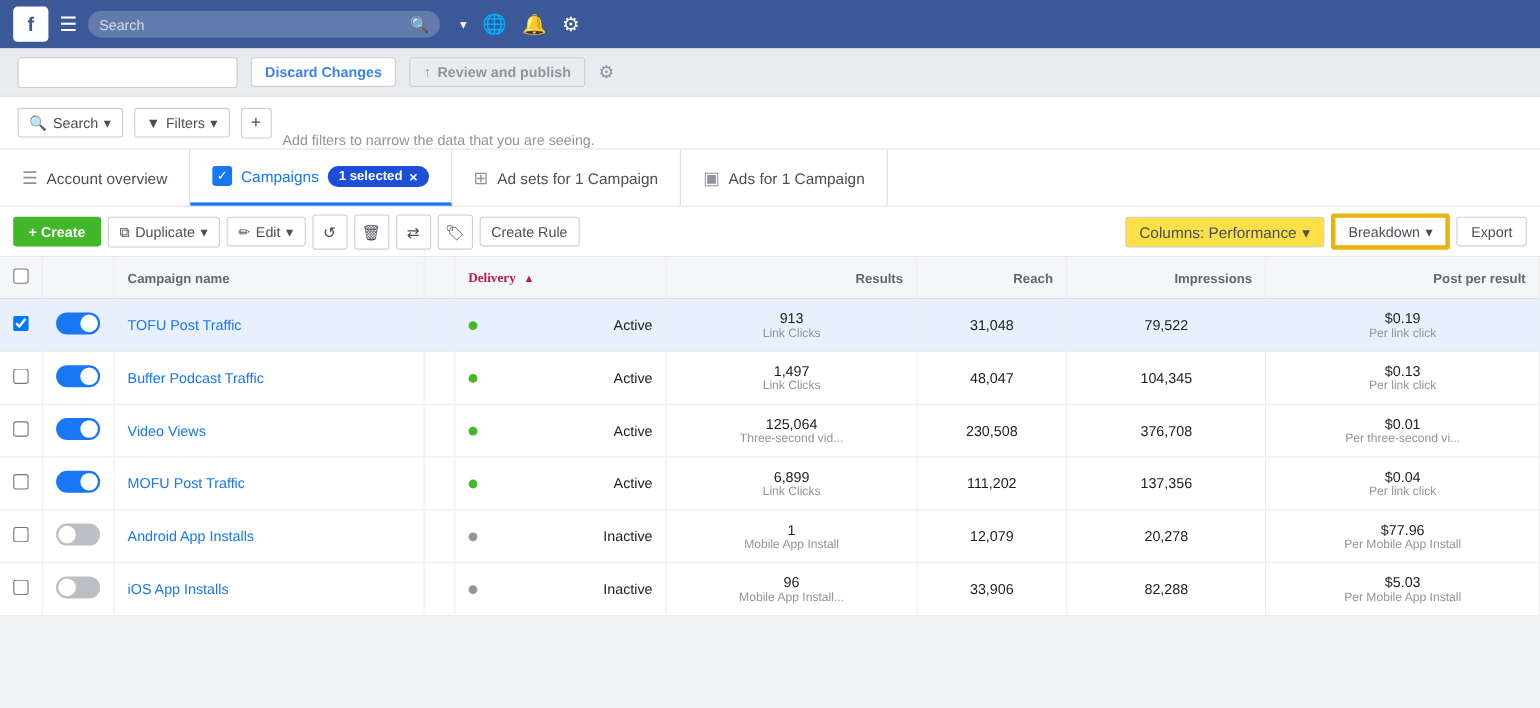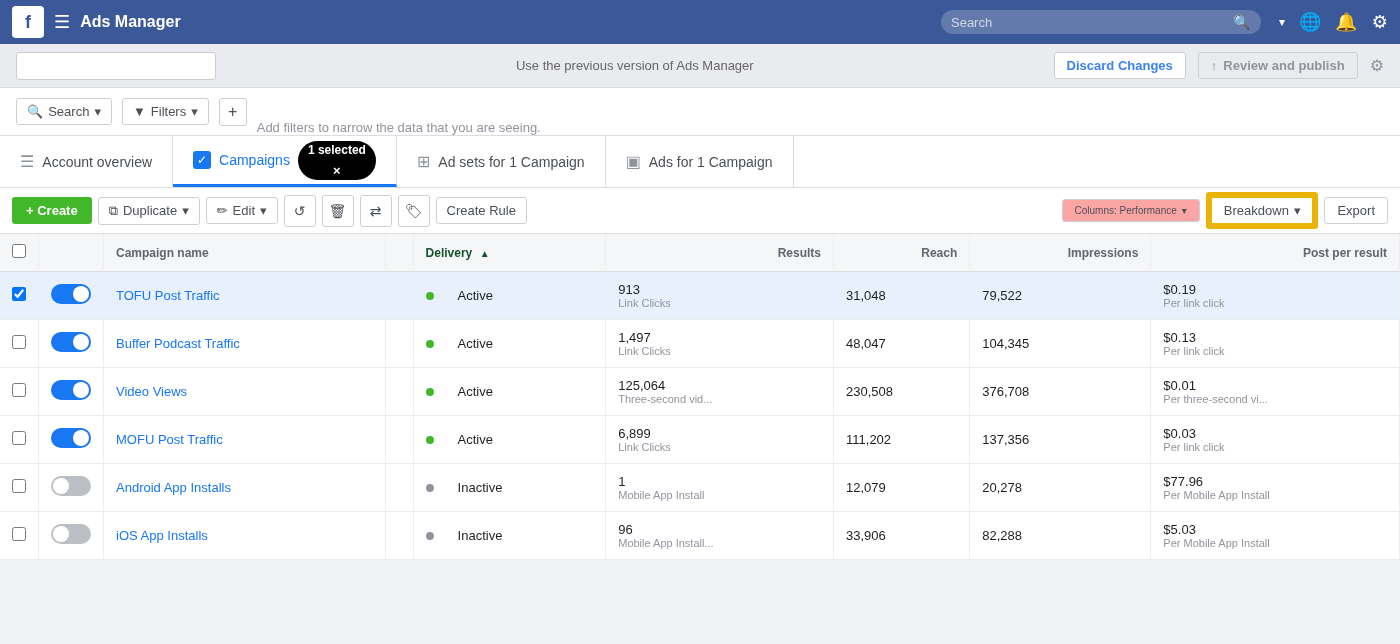--- a/index.html
+++ b/index.html
@@ -131,27 +131,27 @@
       border-right: 1px solid #ddd;
       cursor: pointer;
       font-size: 14px;
       color: #4b4f56;
       white-space: nowrap;
     }
     .tab.active { border-bottom: 3px solid #1877f2; color: #1877f2; }
     .tab-icon { font-size: 16px; color: #90949c; }
     .tab-label { font-weight: 500; }
     .selected-badge {
-      background: #000000;
+      background: #1d4ed8;
       color: white;
       border-radius: 20px;
       padding: 2px 10px;
       font-size: 12px;
       font-weight: 600;
-      display: flex; align-items: center; gap: 6px; flex-direction: column;
+      display: flex; align-items: center; gap: 6px;
     }
     .selected-badge-x { cursor: pointer; font-size: 13px; }
     .tab-check { color: white; background: #1877f2; border-radius: 3px; width: 18px; height: 18px; display: flex; align-items: center; justify-content: center; font-size: 12px; }
 
     
     .toolbar {
       background: white;
       border-bottom: 1px solid #ddd;
       height: 46px;
       display: flex; align-items: center;
@@ -186,29 +186,29 @@
       background: white;
       cursor: pointer;
       display: flex; align-items: center; justify-content: center;
       color: #4b4f56;
       font-size: 14px;
     }
     .columns-btn {
       border: 1px solid #ccd0d5;
       border-radius: 3px;
       padding: 5px 12px;
-      font-size: 10px;
-      background: #fca5a5;
+      font-size: 14px;
+      background: #fde047;
       cursor: pointer;
       display: flex; align-items: center; gap: 5px;
       color: #4b4f56;
       margin-left: auto;
     }
     .breakdown-btn {
-      border: 6px solid #eab308;
+      border: 4px solid #eab308;
       border-radius: 3px;
       padding: 5px 12px;
       font-size: 13px;
       background: white;
       cursor: pointer;
       display: flex; align-items: center; gap: 5px;
       color: #4b4f56;
     }
     .export-btn {
       border: 1px solid #ccd0d5;
@@ -236,21 +236,21 @@
     thead th {
       padding: 10px 12px;
       font-size: 12px;
       font-weight: 600;
       color: #606770;
       text-align: left;
       border-right: 1px solid #eee;
       white-space: nowrap;
     }
     thead th.right { text-align: right; }
-    thead th.delivery-col { color: #14532d; }
+    thead th.delivery-col { color: #be185d; font-family: Liberation Serif, serif; }
     .sort-arrow { margin-left: 4px; font-size: 10px; }
 
     tbody tr {
       border-bottom: 1px solid #e9ebee;
     }
     tbody tr.selected-row { background: #e8f0fe; }
 
     tbody td {
       padding: 10px 12px;
       font-size: 13px;
@@ -277,60 +277,58 @@
       position: absolute;
       width: 16px; height: 16px;
       background: white;
       border-radius: 50%;
       top: 2px;
       transition: left 0.2s;
     }
     .toggle.on::after { left: 22px; }
     .toggle.off::after { left: 2px; }
 
-    .delivery-cell { display: flex; align-items: center; gap: 24px; }
+    .delivery-cell { display: flex; align-items: center; gap: 24px; justify-content: space-between; }
     .status-dot { width: 8px; height: 8px; border-radius: 50%; flex-shrink: 0; }
     .status-dot.active { background: #42b72a; }
     .status-dot.inactive { background: #90949c; }
 
-    .num-cell { text-align: left; }
+    .num-cell { text-align: center; }
     .num-main { font-size: 13px; color: #1c1e21; }
     .num-sub { font-size: 11px; color: #90949c; }
 
     input[type="checkbox"] { width: 14px; height: 14px; cursor: pointer; }
 
     
     ::-webkit-scrollbar { height: 6px; }
     ::-webkit-scrollbar-track { background: #f1f1f1; }
     ::-webkit-scrollbar-thumb { background: #ccc; border-radius: 3px; }
   </style>
 </head>
 <body>
 
 <nav class="top-nav">
   <div class="fb-logo">
     <span>f</span>
   </div>
   <span class="hamburger-icon">☰</span>
-  <span class="nav-title">Ads Manager</span>
   <div class="nav-search">
     <input type="text" placeholder="Search" style="">
     <span class="search-btn-icon">🔍</span>
   </div>
   <div class="nav-icons">
     <span class="nav-dropdown">▾</span>
     <span class="nav-icon">🌐</span>
     <span class="nav-icon">🔔</span>
     <span class="nav-icon">⚙</span>
   </div>
 </nav>
 
 <div class="banner">
   <input class="banner-input" type="text" placeholder="" style="">
-  <span class="banner-text">Use the previous version of Ads Manager</span>
   <button class="discard-btn">Discard Changes</button>
   <button class="review-btn">
     <span>↑</span>
     <span>Review and publish</span>
   </button>
   <span class="gear-icon-top">⚙</span>
 </div>
 
 <div class="filter-bar">
   <button class="filter-btn">
@@ -543,21 +541,21 @@
       <div class="num-main">6,899</div>
       <div class="num-sub">Link Clicks</div>
     </td>
     <td class="num-cell">
       <div class="num-main">111,202</div>
     </td>
     <td class="num-cell">
       <div class="num-main">137,356</div>
     </td>
     <td class="num-cell">
-      <div class="num-main">$0.03</div>
+      <div class="num-main">$0.04</div>
       <div class="num-sub">Per link click</div>
     </td>
   </tr>
         <tr>
     <td class="cb-cell">
       <input type="checkbox" style="">
     </td>
     <td class="toggle-cell">
       <div class="toggle off"></div>
     </td>

